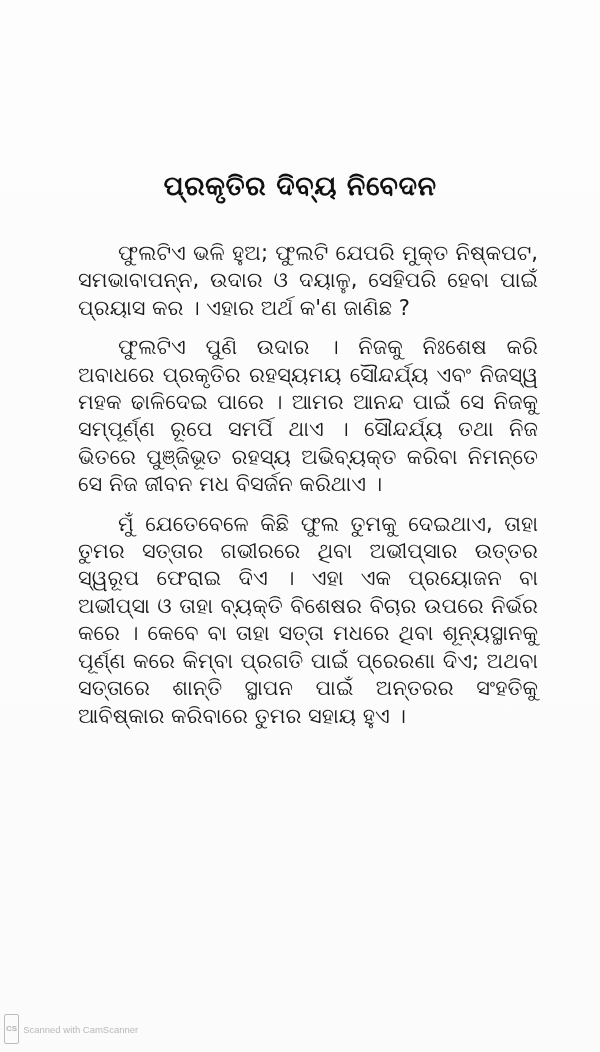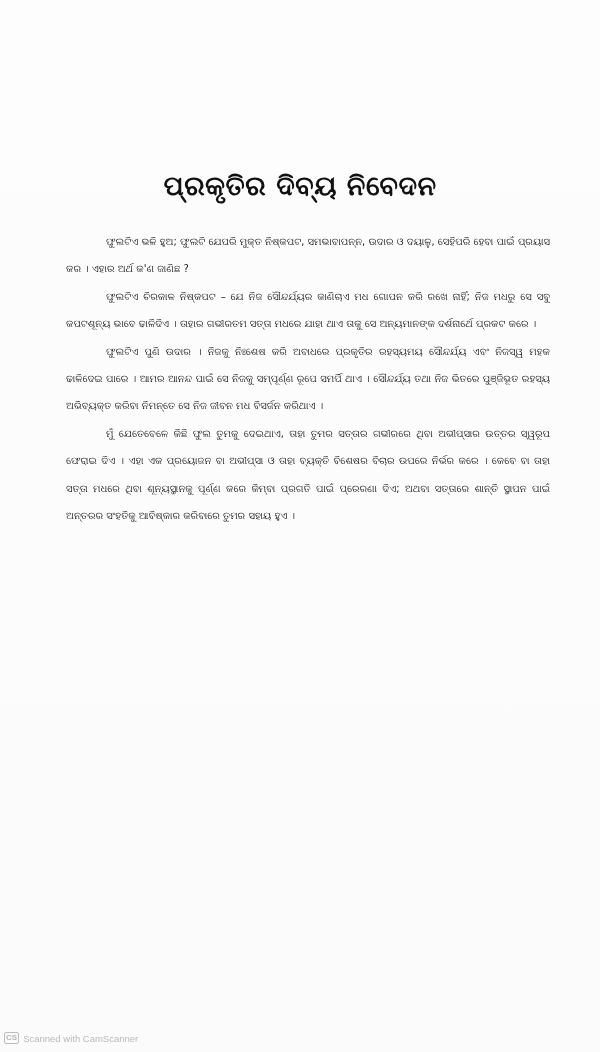--- a/index.html
+++ b/index.html
@@ -33,22 +33,22 @@
       color: #111;
       letter-spacing: 0.5px;
     }
     .body-text {
       position: absolute;
       top: 228px;
       left: 66px;
       width: 484px;
     }
     .para {
-      margin: 0;
-      font-size: 10px;
+      margin: 12px;
+      font-size: 21px;
       line-height: 27.4px;
       text-indent: 40px;
       text-align: justify;
       text-align-last: left;
       color: #1a1a1a;
     }
     .watermark {
       position: absolute;
       left: 4px;
       bottom: 8px;
@@ -59,33 +59,32 @@
       font-family: "Liberation Sans", sans-serif;
       font-size: 9.5px;
     }
     .cs-logo {
       display: inline-block;
       border: 1px solid #bdbdbd;
       border-radius: 2px;
       font-size: 8px;
       font-weight: bold;
       line-height: 10px;
-      padding: 0 1px;
+      padding: 9px 1px;
       color: #b5b5b5;
     }
   </style>
 </head>
 <body>
 
 <div class="page">
   <div class="title">ପ୍ରକୃତିର ଦିବ୍ୟ ନିବେଦନ</div>
 
   <div class="body-text">
     <p class="para">ଫୁଲଟିଏ ଭଳି ହୁଅ; ଫୁଲଟି ଯେପରି ମୁକ୍ତ ନିଷ୍କପଟ, ସମଭାବାପନ୍ନ, ଉଦାର ଓ ଦୟାଳୁ, ସେହିପରି ହେବା ପାଇଁ ପ୍ରୟାସ କର । ଏହାର ଅର୍ଥ କ'ଣ ଜାଣିଛ ?</p>
-    <p class="para">ଫୁଲଟିଏ ଚିରକାଳ ନିଷ୍କପଟ – ଯେ ନିଜ ସୌନ୍ଦର୍ଯ୍ୟର କାଣିଚାଏ ମଧ ଗୋପନ କରି ରଖେ ନାହିଁ; ନିଜ ମଧରୁ ସେ ସବୁ କପଟଶୂନ୍ୟ ଭାବେ ଢାଳିଦିଏ । ତାହାର ଗଭୀରତମ ସତ୍ତା ମଧରେ ଯାହା ଥାଏ ତାକୁ ସେ ଅନ୍ୟମାନଙ୍କ ଦର୍ଶନାର୍ଥେ ପ୍ରକଟ କରେ ।</p>
     <p class="para">ଫୁଲଟିଏ ପୁଣି ଉଦାର । ନିଜକୁ ନିଃଶେଷ କରି ଅବାଧରେ ପ୍ରକୃତିର ରହସ୍ୟମୟ ସୌନ୍ଦର୍ଯ୍ୟ ଏବଂ ନିଜସ୍ୱ ମହକ ଢାଳିଦେଇ ପାରେ । ଆମର ଆନନ୍ଦ ପାଇଁ ସେ ନିଜକୁ ସମ୍ପୂର୍ଣ୍ଣ ରୂପେ ସମର୍ପି ଥାଏ । ସୌନ୍ଦର୍ଯ୍ୟ ତଥା ନିଜ ଭିତରେ ପୁଞ୍ଜିଭୂତ ରହସ୍ୟ ଅଭିବ୍ୟକ୍ତ କରିବା ନିମନ୍ତେ ସେ ନିଜ ଜୀବନ ମଧ ବିସର୍ଜନ କରିଥାଏ ।</p>
     <p class="para">ମୁଁ ଯେତେବେଳେ କିଛି ଫୁଲ ତୁମକୁ ଦେଇଥାଏ, ତାହା ତୁମର ସତ୍ତାର ଗଭୀରରେ ଥିବା ଅଭୀପ୍ସାର ଉତ୍ତର ସ୍ୱରୂପ ଫେରାଇ ଦିଏ । ଏହା ଏକ ପ୍ରୟୋଜନ ବା ଅଭୀପ୍ସା ଓ ତାହା ବ୍ୟକ୍ତି ବିଶେଷର ବିଚାର ଉପରେ ନିର୍ଭର କରେ । କେବେ ବା ତାହା ସତ୍ତା ମଧରେ ଥିବା ଶୂନ୍ୟସ୍ଥାନକୁ ପୂର୍ଣ୍ଣ କରେ କିମ୍ବା ପ୍ରଗତି ପାଇଁ ପ୍ରେରଣା ଦିଏ; ଅଥବା ସତ୍ତାରେ ଶାନ୍ତି ସ୍ଥାପନ ପାଇଁ ଅନ୍ତରର ସଂହତିକୁ ଆବିଷ୍କାର କରିବାରେ ତୁମର ସହାୟ ହୁଏ ।</p>
   </div>
 
   <div class="watermark">
     <span class="cs-logo">CS</span>
     <span>Scanned with CamScanner</span>
   </div>
 </div>
 

